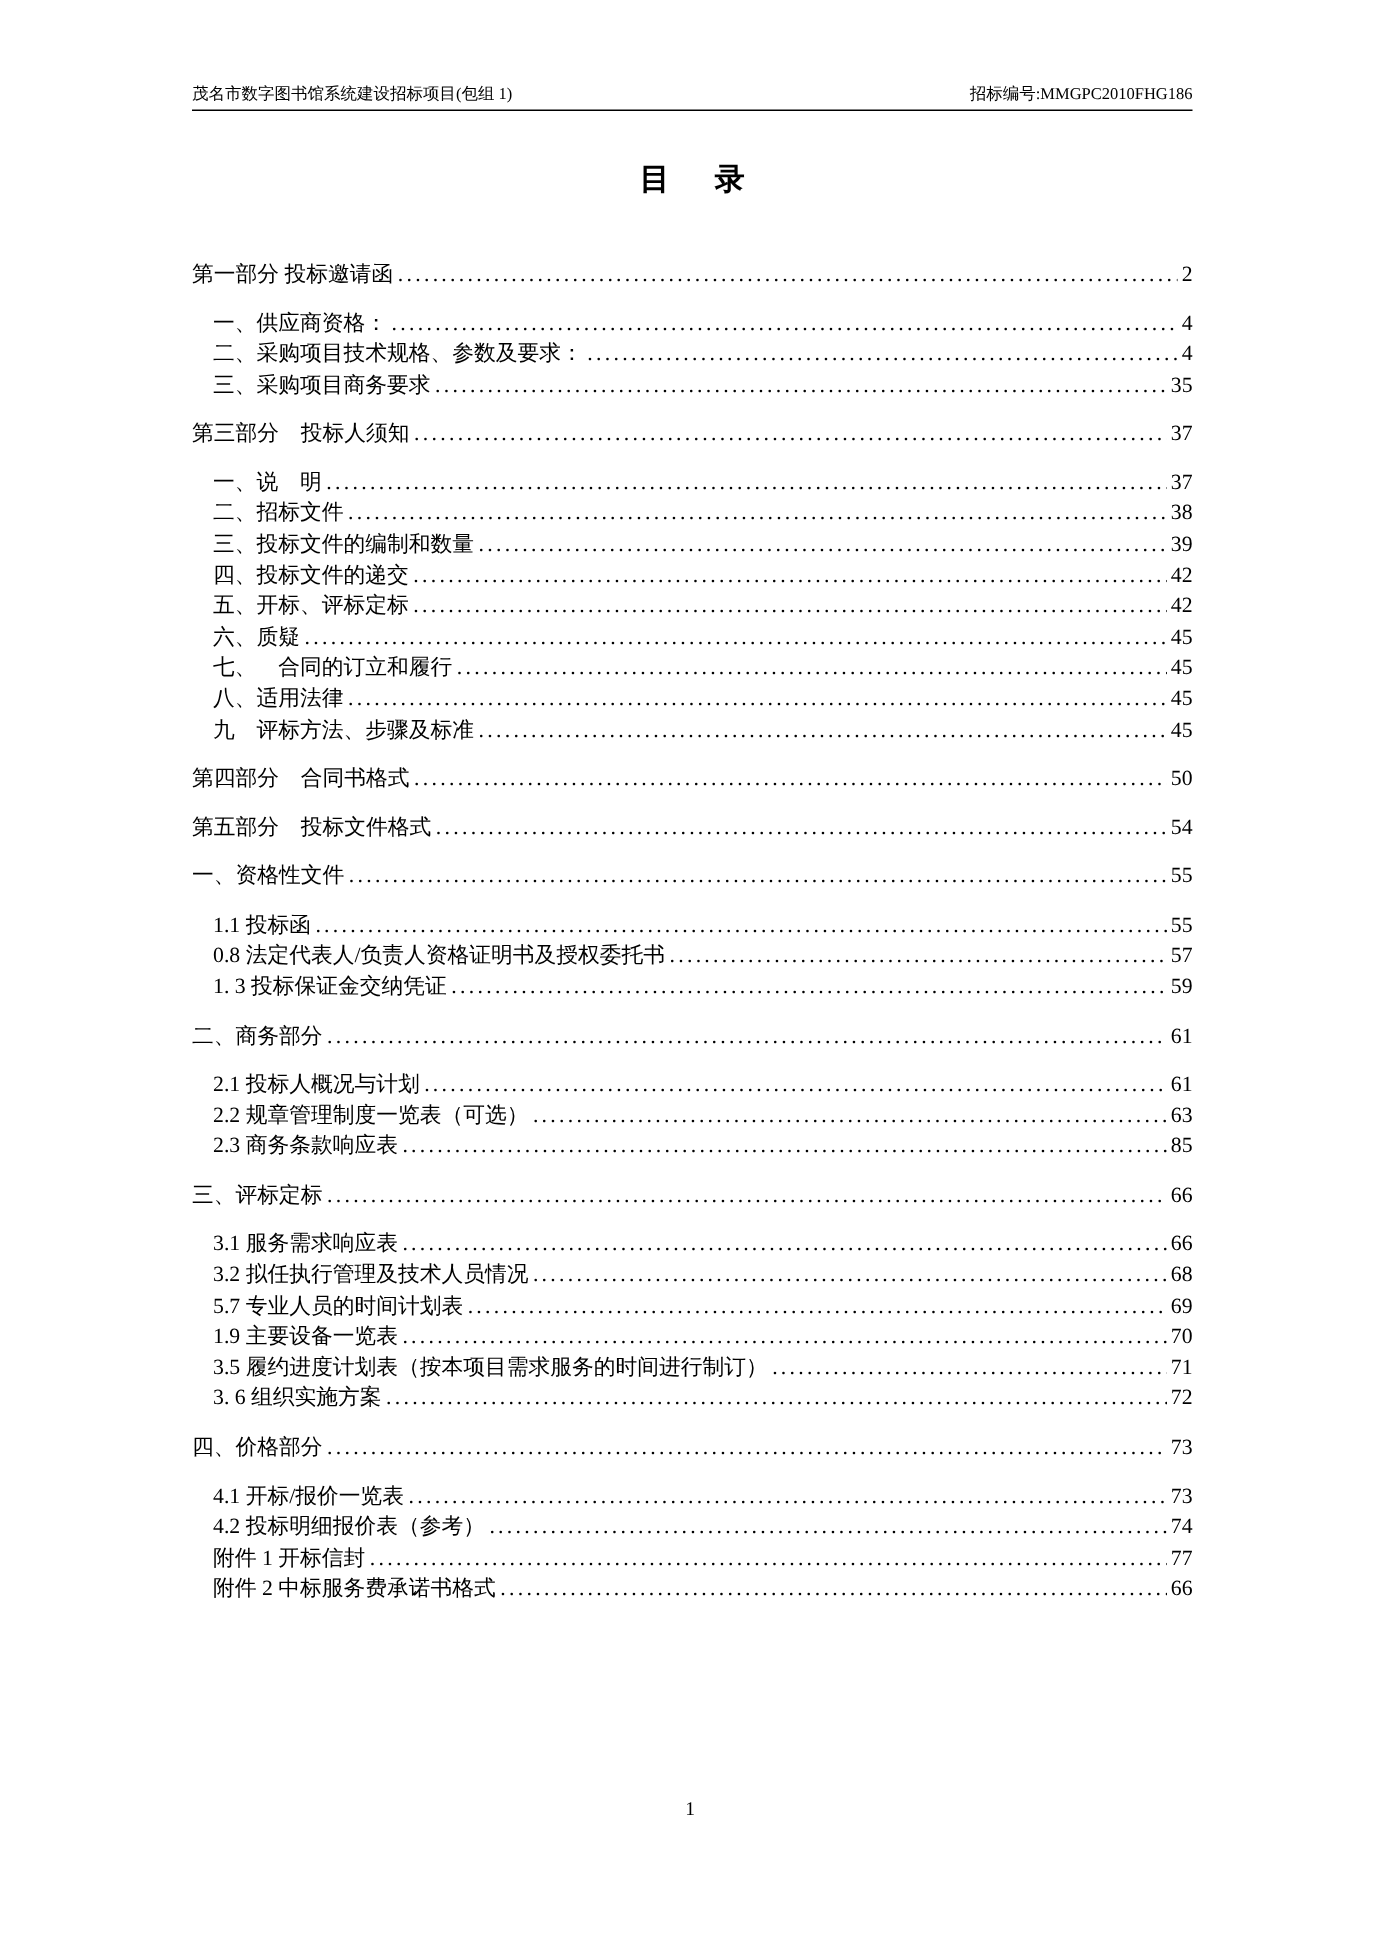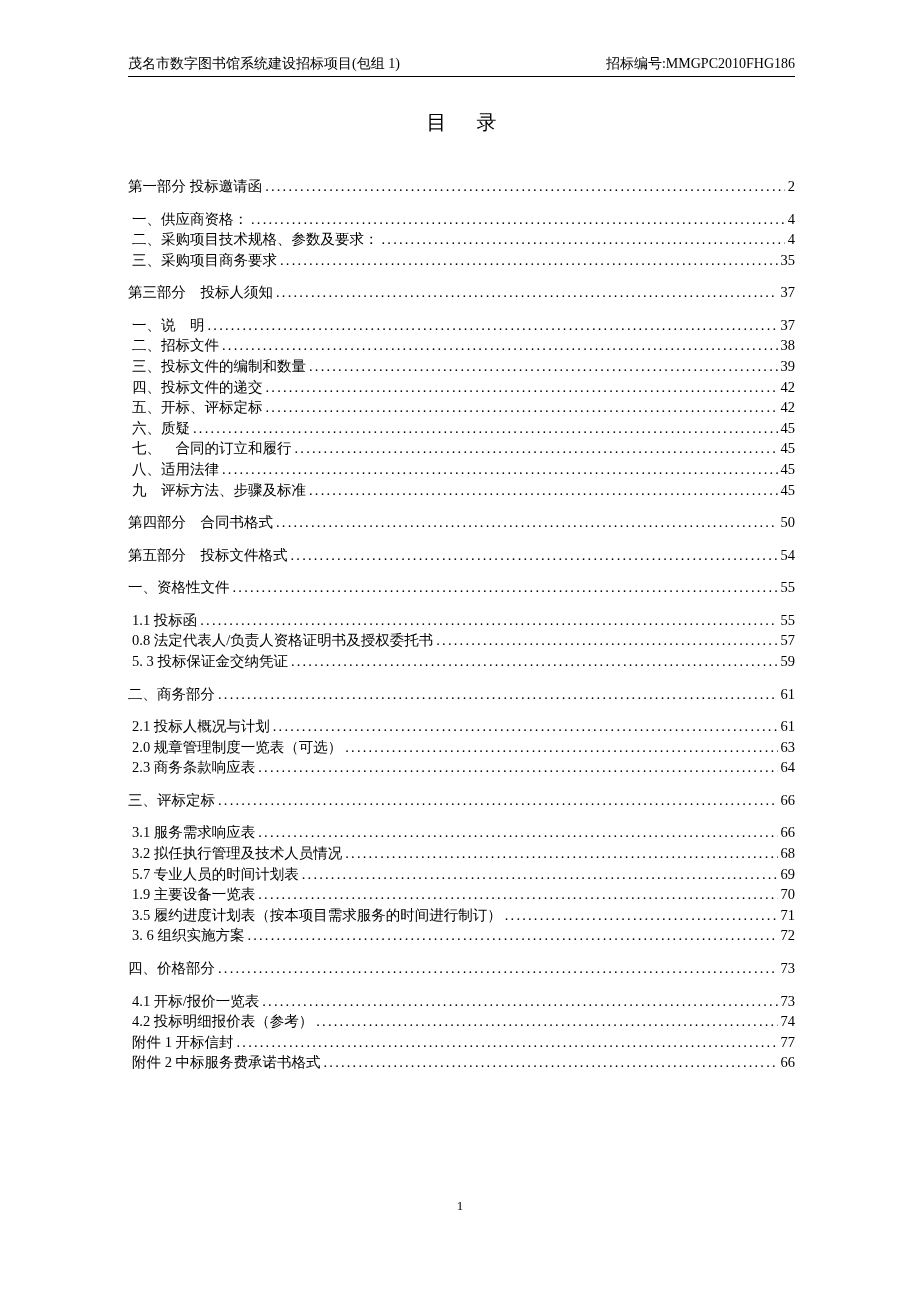--- a/index.html
+++ b/index.html
@@ -10,43 +10,43 @@
       height: 1302px;
       position: relative;
       color: #000;
     }
     .page {
       padding: 55px 125px 0 128px;
     }
     .header-row {
       display: flex;
       justify-content: space-between;
-      font-size: 14px;
+      font-size: 11px;
       border-bottom: 1px solid #000;
       padding-bottom: 3px;
       margin-bottom: 32px;
     }
     .title {
       text-align: center;
       font-size: 20px;
-      font-weight: normal;
+      font-weight: bold;
       letter-spacing: 30px;
       margin-left: 30px;
       margin-bottom: 40px;
     }
     .toc-entry {
       display: flex;
       align-items: baseline;
       font-size: 14.5px;
       line-height: 1.42;
       margin-bottom: 0px;
       white-space: nowrap;
     }
     .toc-entry.lvl1 { margin-left: 0; text-align: right; }
-    .toc-entry.lvl2 { margin-left: 4px; }
+    .toc-entry.lvl2 { margin-left: 14px; }
     .toc-label { flex-shrink: 0; }
     .toc-leader {
       flex: 1;
       overflow: hidden;
       letter-spacing: 2.2px;
       color: #000;
       margin: 0 3px;
     }
     .toc-leader::after {
       content: ".....................................................................................................................................................................................";
@@ -179,47 +179,47 @@
           <span class="toc-label">1.1 投标函</span>
           <span class="toc-leader"></span>
           <span class="toc-page">55</span>
         </div>
         <div class="toc-entry lvl2">
           <span class="toc-label">0.8 法定代表人/负责人资格证明书及授权委托书</span>
           <span class="toc-leader"></span>
           <span class="toc-page">57</span>
         </div>
         <div class="toc-entry lvl2">
-          <span class="toc-label">5. 3 投标保证金交纳凭证</span>
+          <span class="toc-label">1. 3 投标保证金交纳凭证</span>
           <span class="toc-leader"></span>
           <span class="toc-page">59</span>
         </div>
       </div>
       <div class="toc-group">
         <div class="toc-entry lvl1">
           <span class="toc-label">二、商务部分</span>
           <span class="toc-leader"></span>
           <span class="toc-page">61</span>
         </div>
       </div>
       <div class="toc-group">
         <div class="toc-entry lvl2">
           <span class="toc-label">2.1 投标人概况与计划</span>
           <span class="toc-leader"></span>
           <span class="toc-page">61</span>
         </div>
         <div class="toc-entry lvl2">
-          <span class="toc-label">2.0 规章管理制度一览表（可选）</span>
+          <span class="toc-label">2.2 规章管理制度一览表（可选）</span>
           <span class="toc-leader"></span>
           <span class="toc-page">63</span>
         </div>
         <div class="toc-entry lvl2">
           <span class="toc-label">2.3 商务条款响应表</span>
           <span class="toc-leader"></span>
-          <span class="toc-page">64</span>
+          <span class="toc-page">85</span>
         </div>
       </div>
       <div class="toc-group">
         <div class="toc-entry lvl1">
           <span class="toc-label">三、评标定标</span>
           <span class="toc-leader"></span>
           <span class="toc-page">66</span>
         </div>
       </div>
       <div class="toc-group">

